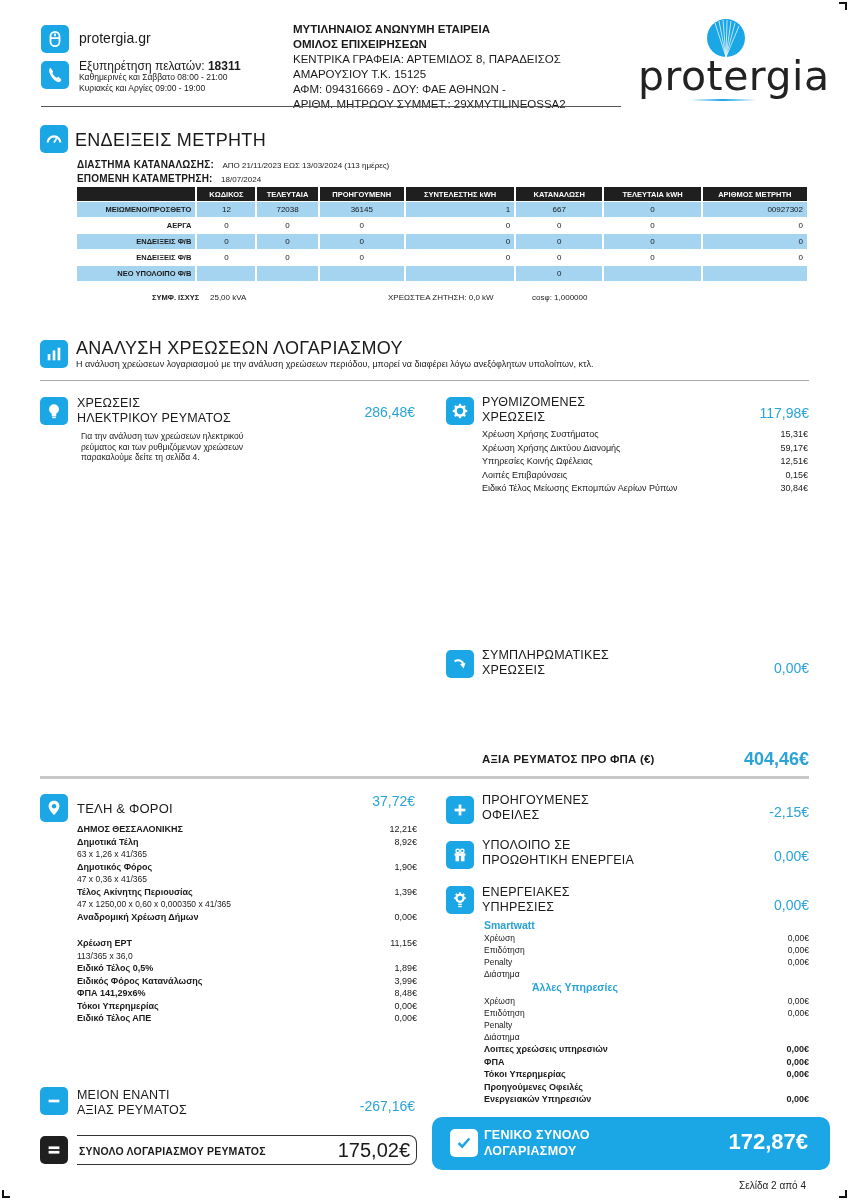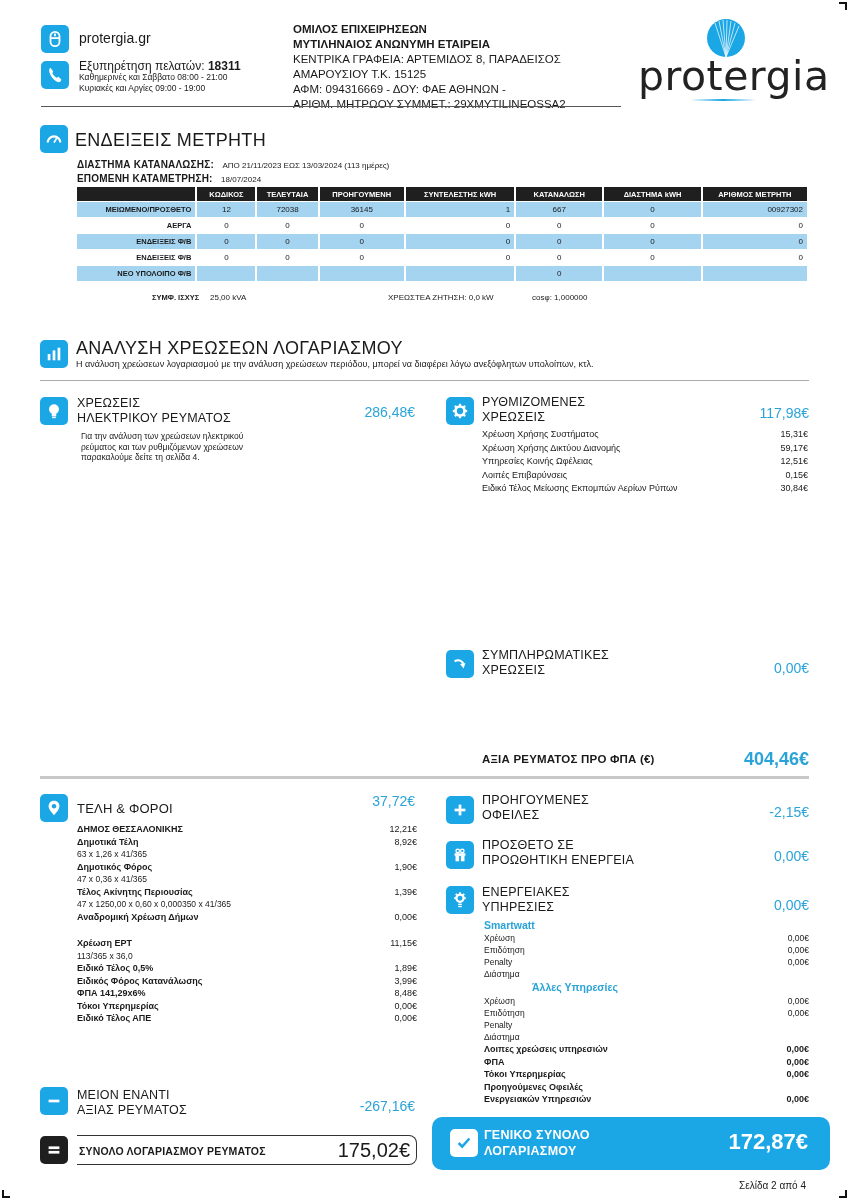--- a/index.html
+++ b/index.html
@@ -74,22 +74,22 @@
     </svg>
 </div>
 <div class="abs hdr-support">
   <span>Εξυπηρέτηση πελατών:</span>
   <b>18311</b>
 </div>
 <div class="abs hdr-hours" style="top:72px;">Καθημερινές και Σάββατο 08:00 - 21:00</div>
 <div class="abs hdr-hours" style="top:83px;">Κυριακές και Αργίες 09:00 - 19:00</div>
 
 <div class="abs company">
+  <div class="b">ΜΥΤΙΛΗΝΑΙΟΣ ΑΝΩΝΥΜΗ ΕΤΑΙΡΕΙΑ</div>
   <div class="b">ΟΜΙΛΟΣ ΕΠΙΧΕΙΡΗΣΕΩΝ</div>
-  <div class="b">ΜΥΤΙΛΗΝΑΙΟΣ ΑΝΩΝΥΜΗ ΕΤΑΙΡΕΙΑ</div>
   <div>ΚΕΝΤΡΙΚΑ ΓΡΑΦΕΙΑ: ΑΡΤΕΜΙΔΟΣ 8, ΠΑΡΑΔΕΙΣΟΣ</div>
   <div>ΑΜΑΡΟΥΣΙΟΥ Τ.Κ. 15125</div>
   <div>ΑΦΜ: 094316669 - ΔΟΥ: ΦΑΕ ΑΘΗΝΩΝ -</div>
   <div>ΑΡΙΘΜ. ΜΗΤΡΩΟΥ ΣΥΜΜΕΤ.: 29XMYTILINEOSSA2</div>
 </div>
 <div class="abs hdr-line"></div>
 
 <div class="abs logo-sun">
   <svg viewBox="0 0 38 38" width="38" height="38">
       <g stroke="#fff" stroke-width="0.8" opacity="0.9">
@@ -124,21 +124,21 @@
 
 <table class="meter">
   <thead>
     <tr>
       <th style="width:118px"></th>
       <th style="width:58px">ΚΩΔΙΚΟΣ</th>
       <th style="width:60px">ΤΕΛΕΥΤΑΙΑ</th>
       <th style="width:84px">ΠΡΟΗΓΟΥΜΕΝΗ</th>
       <th style="width:108px">ΣΥΝΤΕΛΕΣΤΗΣ kWH</th>
       <th style="width:86px">ΚΑΤΑΝΑΛΩΣΗ</th>
-      <th style="width:96px">ΔΙΑΣΤΗΜΑ kWH</th>
+      <th style="width:96px">ΤΕΛΕΥΤΑΙΑ kWH</th>
       <th style="width:104px">ΑΡΙΘΜΟΣ ΜΕΤΡΗΤΗ</th>
     </tr>
   </thead>
   <tbody>
     <tr class="shade">
       <td class="lbl">ΜΕΙΩΜΕΝΟ/ΠΡΟΣΘΕΤΟ</td>
       <td class="c">12</td>
       <td class="c">72038</td>
       <td class="c">36145</td>
       <td>1</td>
@@ -368,21 +368,21 @@
 <div class="icon-box" style="left:446px;top:841px;">
   <svg viewBox="0 0 20 20">
       <rect x="4" y="8" width="12" height="3" fill="#fff"></rect>
       <rect x="5" y="11" width="4" height="6" fill="#fff"></rect>
       <rect x="11" y="11" width="4" height="6" fill="#fff"></rect>
       <circle cx="7.5" cy="5.5" r="2" fill="none" stroke="#fff" stroke-width="1.5"></circle>
       <circle cx="12.5" cy="5.5" r="2" fill="none" stroke="#fff" stroke-width="1.5"></circle>
     </svg>
 </div>
 <div class="abs block-title" style="left:482px;top:838px;">
-  <div>ΠΡΟΣΘΕΤΟ ΣΕ</div>
+  <div>ΥΠΟΛΟΙΠΟ ΣΕ</div>
   <div>ΠΡΟΩΘΗΤΙΚΗ ΕΝΕΡΓΕΙΑ</div>
 </div>
 <div class="abs amount blue" style="right:40px;top:848px;">0,00€</div>
 
 <div class="icon-box" style="left:446px;top:886px;">
   <svg viewBox="0 0 20 20">
       <circle cx="10" cy="8" r="4" fill="none" stroke="#fff" stroke-width="2.5"></circle>
       <g stroke="#fff" stroke-width="2">
         <line x1="10" y1="1.5" x2="10" y2="3.5"></line>
         <line x1="3.5" y1="8" x2="5.5" y2="8"></line>

